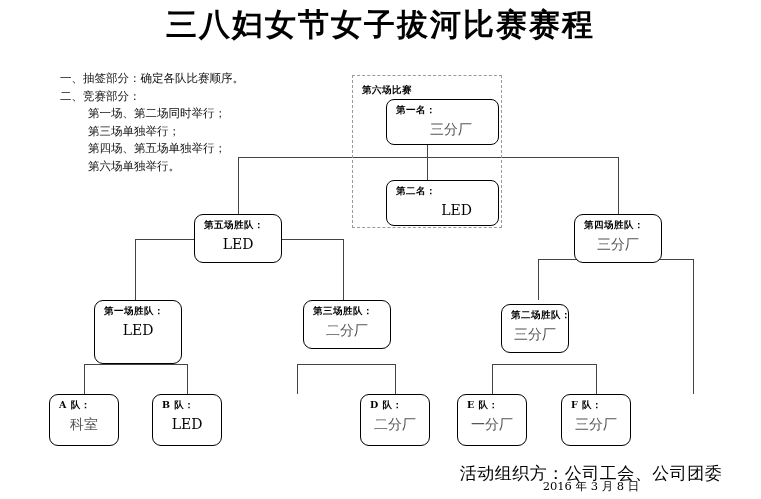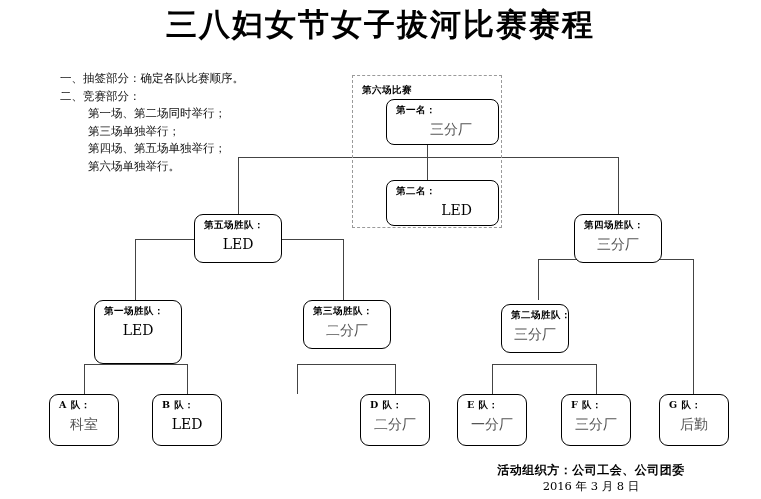--- a/index.html
+++ b/index.html
@@ -37,21 +37,21 @@
   .dashed-lbl{position:absolute;font-size:9.5px;font-weight:700;
               font-family:"DejaVu Serif","Liberation Serif",serif;
               letter-spacing:.5px;white-space:nowrap;color:#000;}
 
   
   .ln-h{position:absolute;height:0;border-top:1px solid #444;}
   .ln-v{position:absolute;width:0;border-left:1px solid #444;}
 
   .footer{position:absolute;text-align:center;
           font-family:"DejaVu Serif","Liberation Serif",serif;color:#000;}
-  .f1{left:441px;top:462px;width:300px;font-size:12px;font-weight:700;letter-spacing:.5px;}
+  .f1{left:441px;top:462px;width:300px;font-size:17px;font-weight:400;letter-spacing:.5px;}
   .f2{left:441px;top:479px;width:300px;font-size:11.5px;}
 </style>
 </head>
 <body>
 
 <div id="stage">
 
   <div class="title">三八妇女节女子拔河比赛赛程</div>
 
   <div class="notes">
@@ -146,21 +146,17 @@
   <div class="box rbox" style="left:457px;top:394px;width:70px;height:52px;">
     <span class="lbl">E 队：</span>
     <span class="val">一分厂</span>
   </div>
 
   <div class="box rbox" style="left:561px;top:394px;width:70px;height:52px;">
     <span class="lbl">F 队：</span>
     <span class="val">三分厂</span>
   </div>
 
-  <div class="box rbox" style="left:659px;top:394px;width:70px;height:52px;">
-    <span class="lbl">G 队：</span>
-    <span class="val">后勤</span>
-  </div>
 
   <div class="footer f1">活动组织方：公司工会、公司团委</div>
   <div class="footer f2">2016 年 3 月 8 日</div>
 
 </div>
 
 </body></html>

